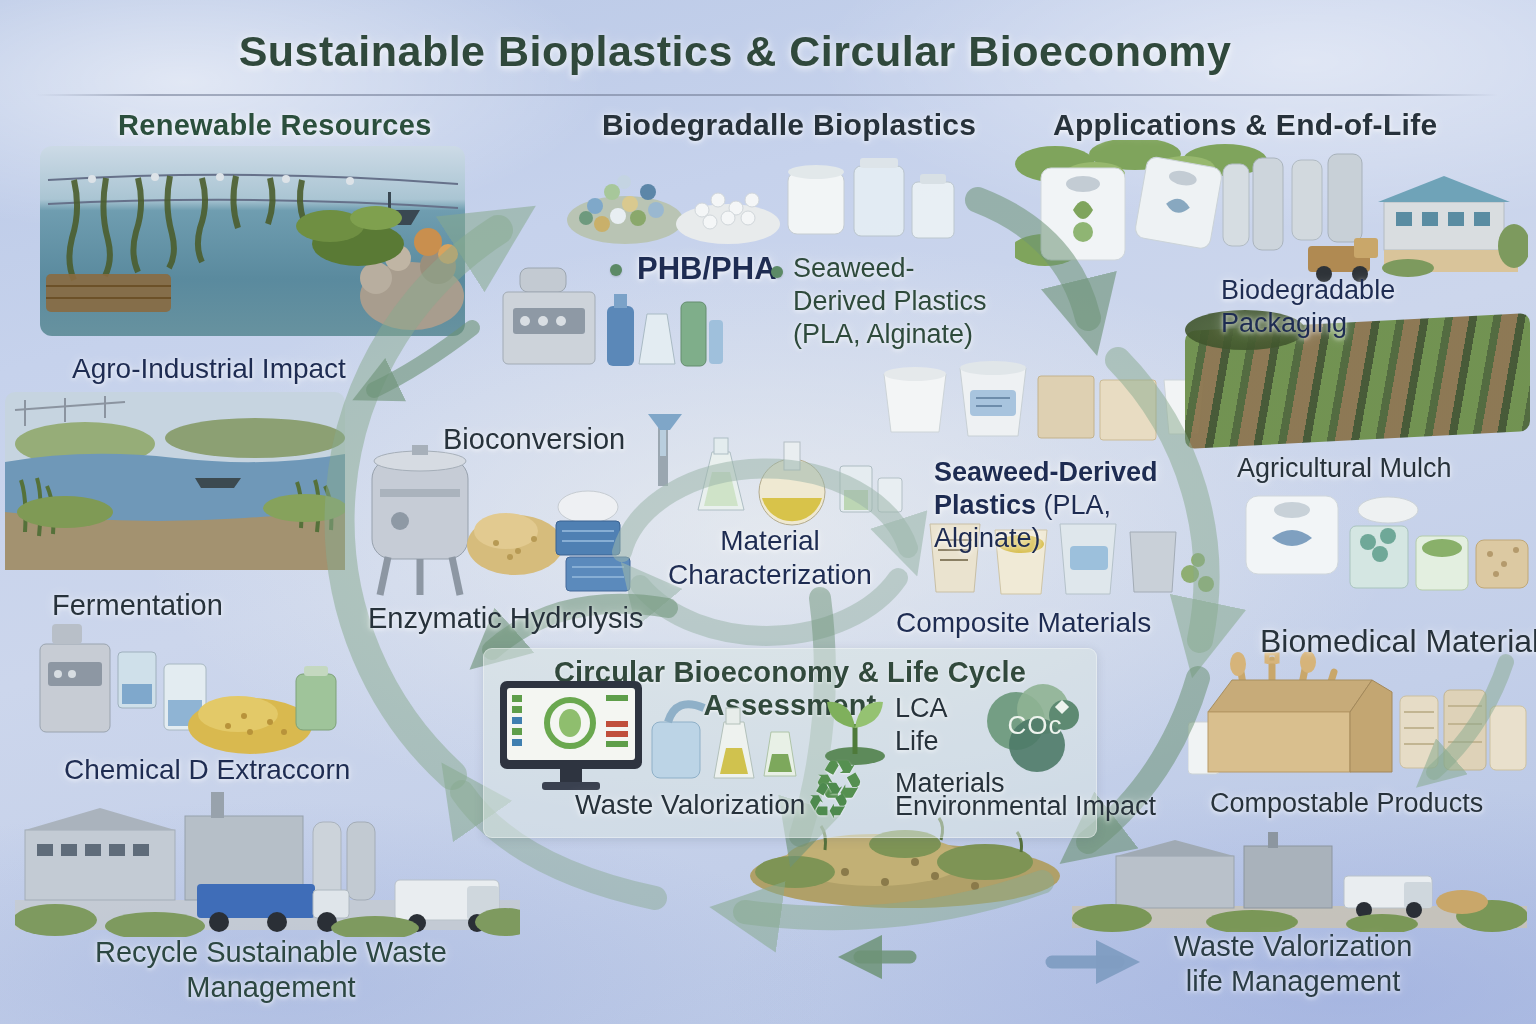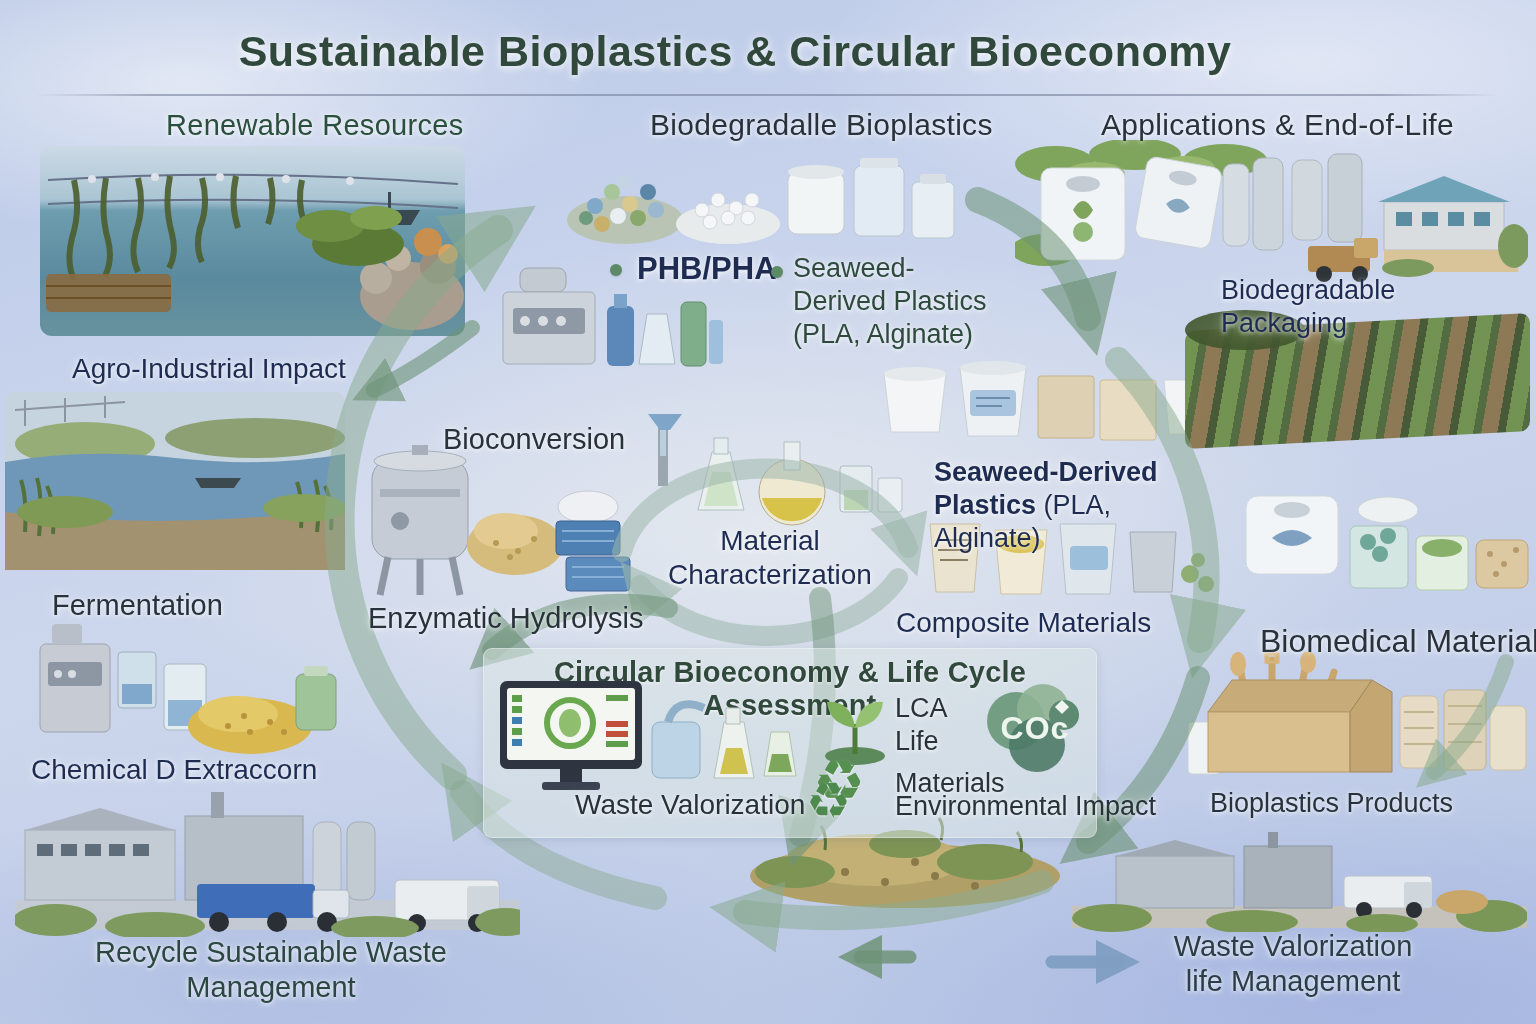--- a/index.html
+++ b/index.html
@@ -12,21 +12,21 @@
       radial-gradient(ellipse 800px 260px at 18% 96%, rgba(140,160,215,.35), rgba(140,160,215,0) 70%),
       radial-gradient(ellipse 900px 300px at 88% 97%, rgba(145,162,220,.45), rgba(145,162,220,0) 70%),
       linear-gradient(165deg,#b9c8e6 0%,#c6d2ec 26%,#ccd6ec 48%,#c3cfe9 74%,#b5c4e4 100%);}
   .lbl{position:absolute;color:#27323b;
     text-shadow:0 1px 4px rgba(255,255,255,.8),0 0 12px rgba(255,255,255,.55);
     white-space:nowrap;line-height:1.22;}
   .wrap{white-space:normal;}
   .navy{color:#1e2c52}.green{color:#2b4f3d}.dgreen{color:#2e4a3c}
   .slate{color:#27323b}.teal{color:#2c4742}
   .bold{font-weight:bold}.center{text-align:center}
-  .hdr{font-size:29px;font-weight:normal;letter-spacing:.3px;margin-left:48px;}
+  .hdr{font-size:29px;font-weight:bold;letter-spacing:.3px;}
   .illus{position:absolute;}
   .illus svg{display:block;}
   #divider{position:absolute;left:36px;top:94px;width:1462px;height:2px;
     background:linear-gradient(90deg,rgba(110,120,145,0),rgba(110,120,145,.55) 8%,rgba(110,120,145,.55) 92%,rgba(110,120,145,0));}
   #title{position:absolute;left:0;top:27px;width:1470px;text-align:center;
     font-size:43px;font-weight:bold;color:#30493c;letter-spacing:.5px;
     text-shadow:0 2px 6px rgba(255,255,255,.75),0 0 14px rgba(255,255,255,.4);}
   #panel{position:absolute;left:483px;top:648px;width:614px;height:190px;
     background:rgba(219,229,227,.55);border-radius:9px;
     box-shadow:0 2px 10px rgba(80,95,110,.18), inset 0 0 0 1px rgba(255,255,255,.35);}
@@ -35,21 +35,21 @@
     text-shadow:0 1px 3px rgba(255,255,255,.7);}
   .dot{position:absolute;width:12px;height:12px;border-radius:50%;background:#5c8a66;box-shadow:0 1px 2px rgba(0,0,0,.15);}
   .recyc{position:absolute;color:#559050;text-shadow:0 1px 2px rgba(255,255,255,.6);line-height:1;}
   #co2{position:absolute;left:500px;top:36px;width:100px;height:92px;}
   #co2 .blob{position:absolute;border-radius:50%;}
   #co2 .b1{left:4px;top:8px;width:58px;height:58px;background:#6f9a7e;opacity:.95;}
   #co2 .b2{left:34px;top:0;width:52px;height:50px;background:#8fb393;opacity:.9;}
   #co2 .b3{left:26px;top:34px;width:56px;height:54px;background:#4e7a68;opacity:.9;}
   #co2 .b4{left:66px;top:16px;width:30px;height:30px;background:#5e8a72;}
   #co2 .txt{position:absolute;left:14px;top:26px;width:76px;text-align:center;
-    color:#eef4ee;font-size:32px;font-weight:bold;letter-spacing:1px;}
+    color:#eef4ee;font-size:26px;font-weight:normal;letter-spacing:1px;}
   #co2 .spark{position:absolute;left:74px;top:18px;width:10px;height:10px;background:#eef4ee;transform:rotate(45deg);}
   .arrowsvg{position:absolute;left:0;top:0;}
 </style>
 </head>
 <body>
 <div id="canvas">
 
 <div class="illus" style="left:40px;top:146px;">
 <svg width="425" height="190" viewBox="0 0 425 190">
   <defs>
@@ -610,32 +610,33 @@
 <div class="lbl dgreen wrap" style="left:793px;top:252px;width:200px;font-size:27px;">Seaweed-Derived Plastics (PLA, Alginate)</div>
 
 <div class="lbl navy wrap" style="left:1221px;top:274px;width:200px;font-size:27px;">Biodegradable Packaging</div>
 
 <div class="lbl slate" style="left:443px;top:422px;font-size:29px;">Bioconversion</div>
 
 <div class="lbl navy wrap" style="left:934px;top:456px;width:278px;font-size:27px;">
   <span class="bold">Seaweed-Derived Plastics</span><span> (PLA, Alginate)</span>
 </div>
 
+<div class="lbl slate" style="left:1237px;top:452px;font-size:27px;">Agricultural Mulch</div>
 
 <div class="lbl navy wrap center" style="left:642px;top:524px;width:256px;font-size:28px;">Material Characterization</div>
 
 <div class="lbl slate" style="left:52px;top:588px;font-size:29px;">Fermentation</div>
 <div class="lbl slate" style="left:368px;top:601px;font-size:29px;">Enzymatic Hydrolysis</div>
 
 <div class="lbl navy" style="left:896px;top:606px;font-size:28px;">Composite Materials</div>
 <div class="lbl slate" style="left:1260px;top:622px;font-size:32px;">Biomedical Materials</div>
 
-<div class="lbl navy" style="left:31px;top:753px;font-size:28px;">Chemical D Extraccorn</div>
-
-<div class="lbl slate" style="left:1210px;top:787px;font-size:27px;">Bioplastics Products</div>
+<div class="lbl navy" style="left:64px;top:753px;font-size:28px;">Chemical D Extraccorn</div>
+
+<div class="lbl slate" style="left:1210px;top:787px;font-size:27px;">Compostable Products</div>
 
 <div class="lbl teal wrap center" style="left:85px;top:935px;width:372px;font-size:29px;">
   <span>Recycle Sustainable Waste</span><br>
   <span>Management</span>
 </div>
 
 
 <div class="lbl teal wrap center" style="left:1150px;top:929px;width:286px;font-size:29px;color:#2b3d46;">
   <span>Waste Valorization</span><br>
   <span>life Management</span>

